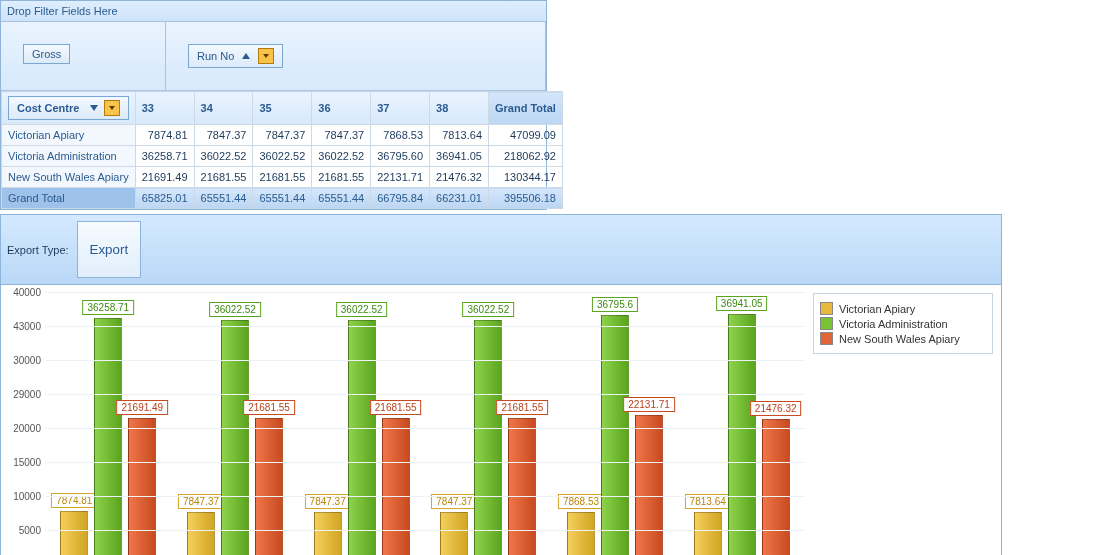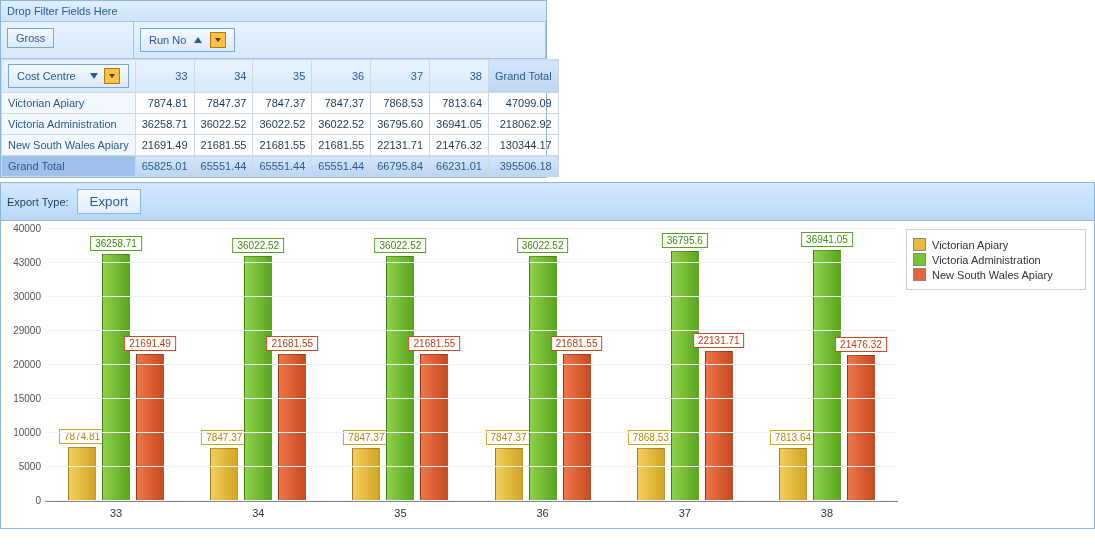--- a/index.html
+++ b/index.html
@@ -1,39 +1,39 @@
 <!DOCTYPE html>
 <html><head>
 <meta charset="utf-8">
 <style>
 html,body{margin:0;padding:0;font-family:Tahoma,Arial,sans-serif;font-size:11px;color:#1b3a5a;background:#fff}
-.app{width:1095px;height:555px;background:#fff}
+.app{width:1002px;height:555px;background:#fff}
 
 
 .pivot{width:545px;border:1px solid #8fb4d9}
 .filter-bar{background:linear-gradient(#dfeefe,#cfe3f9);border-bottom:1px solid #a6c3e1;padding:4px 6px;color:#2a5a8f}
 .row-bar{display:flex;background:linear-gradient(#e9f3ff,#d7e9fb);border-bottom:1px solid #a6c3e1}
-.field-cell{padding:6px;border-right:1px solid #a6c3e1}
+.field-cell{padding:22px;border-right:1px solid #a6c3e1}
 .field-btn{display:inline-flex;align-items:center;gap:6px;border:1px solid #7aa6d1;background:linear-gradient(#f3f9ff,#dceaf8);padding:3px 8px;color:#2a5a8f;cursor:pointer}
 .field-btn .dd{width:14px;height:14px;background:#f9c34a;border:1px solid #b37a12;display:inline-flex;align-items:center;justify-content:center}
 .field-btn .dd svg{display:block}
 .sort-tri{width:0;height:0;border-left:4px solid transparent;border-right:4px solid transparent;border-bottom:6px solid #2a5a8f;margin:0 2px}
 table.grid{border-collapse:collapse;width:100%}
 table.grid th,table.grid td{border:1px solid #cdd9e5;padding:4px 6px;text-align:right;white-space:nowrap}
-table.grid th{background:linear-gradient(#e9f3ff,#d7e9fb);color:#2a5a8f;font-weight:normal;text-align:right}
+table.grid th{background:linear-gradient(#e9f3ff,#d7e9fb);color:#2a5a8f;font-weight:bold;text-align:left}
 table.grid th.gt{background:linear-gradient(#d4e6fb,#bcd6f2);}
 table.grid td.rowhdr{text-align:left;background:#f3f8fe;color:#2a5a8f}
 table.grid tr.gt-row td{background:linear-gradient(#d4e6fb,#bcd6f2);color:#2a5a8f}
 table.grid tr.gt-row td.rowhdr{background:#9ec2ea}
 .colhdr-first{width:132px;padding:4px}
 
 
 .chart-bar{margin-top:4px;background:linear-gradient(#d4e9ff,#b9d8f6);border:1px solid #8fb4d9;padding:6px;display:flex;align-items:center;gap:8px}
 .chart-bar select{border:1px solid #8fb4d9;background:#fff;padding:2px 4px;font:inherit;width:160px}
-.btn{border:1px solid #8fb4d9;background:linear-gradient(#f6fbff,#e1eefb);padding:4px 12px;cursor:pointer;color:#2a5a8f}
+.btn{border:1px solid #8fb4d9;background:linear-gradient(#f6fbff,#e1eefb);padding:20px 12px;cursor:pointer;color:#2a5a8f}
 
 
 .chart-panel{border:1px solid #8fb4d9;border-top:none;height:308px;position:relative;padding:8px 8px 26px 44px;box-sizing:border-box;display:flex}
 .plot{position:relative;flex:1;border-bottom:1px solid #888}
 .ygrid{position:absolute;left:0;right:0;border-top:1px solid #eef2f6;font-size:10px;color:#555}
 .ygrid span{position:absolute;left:-42px;top:-6px;width:38px;text-align:right}
 .groups{position:absolute;inset:0;display:flex}
 .grp{flex:1;display:flex;align-items:flex-end;justify-content:center;gap:6px;position:relative}
 .xcat{position:absolute;bottom:-18px;left:0;right:0;text-align:center;color:#333}
 .bar{width:28px;position:relative;border:1px solid rgba(0,0,0,.25);border-bottom:none;box-sizing:border-box}

